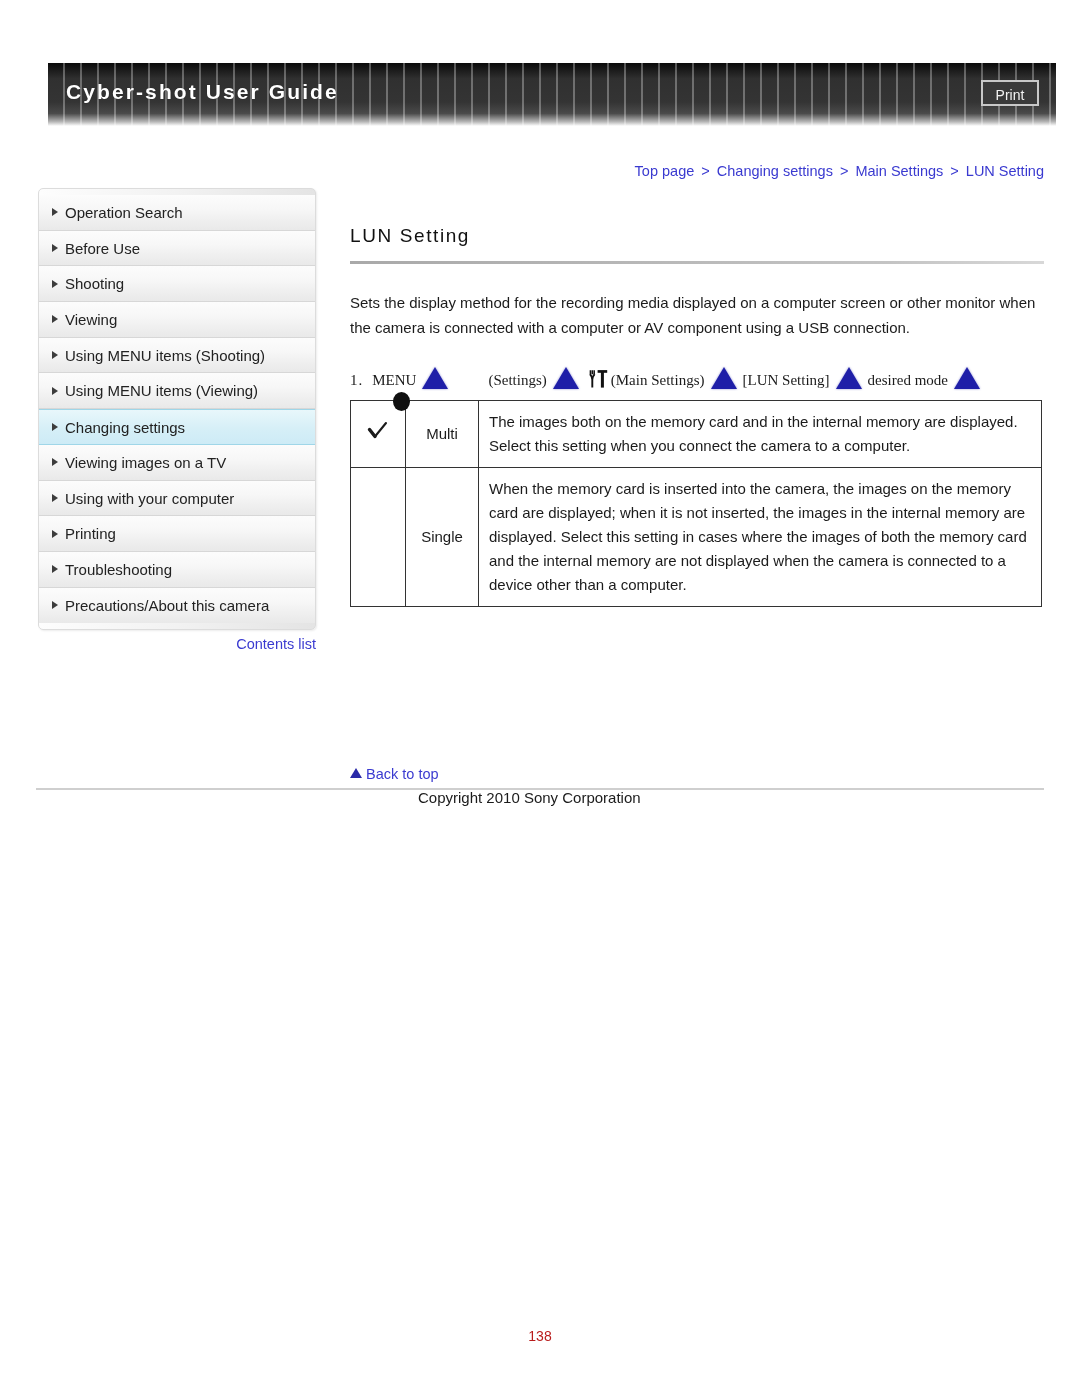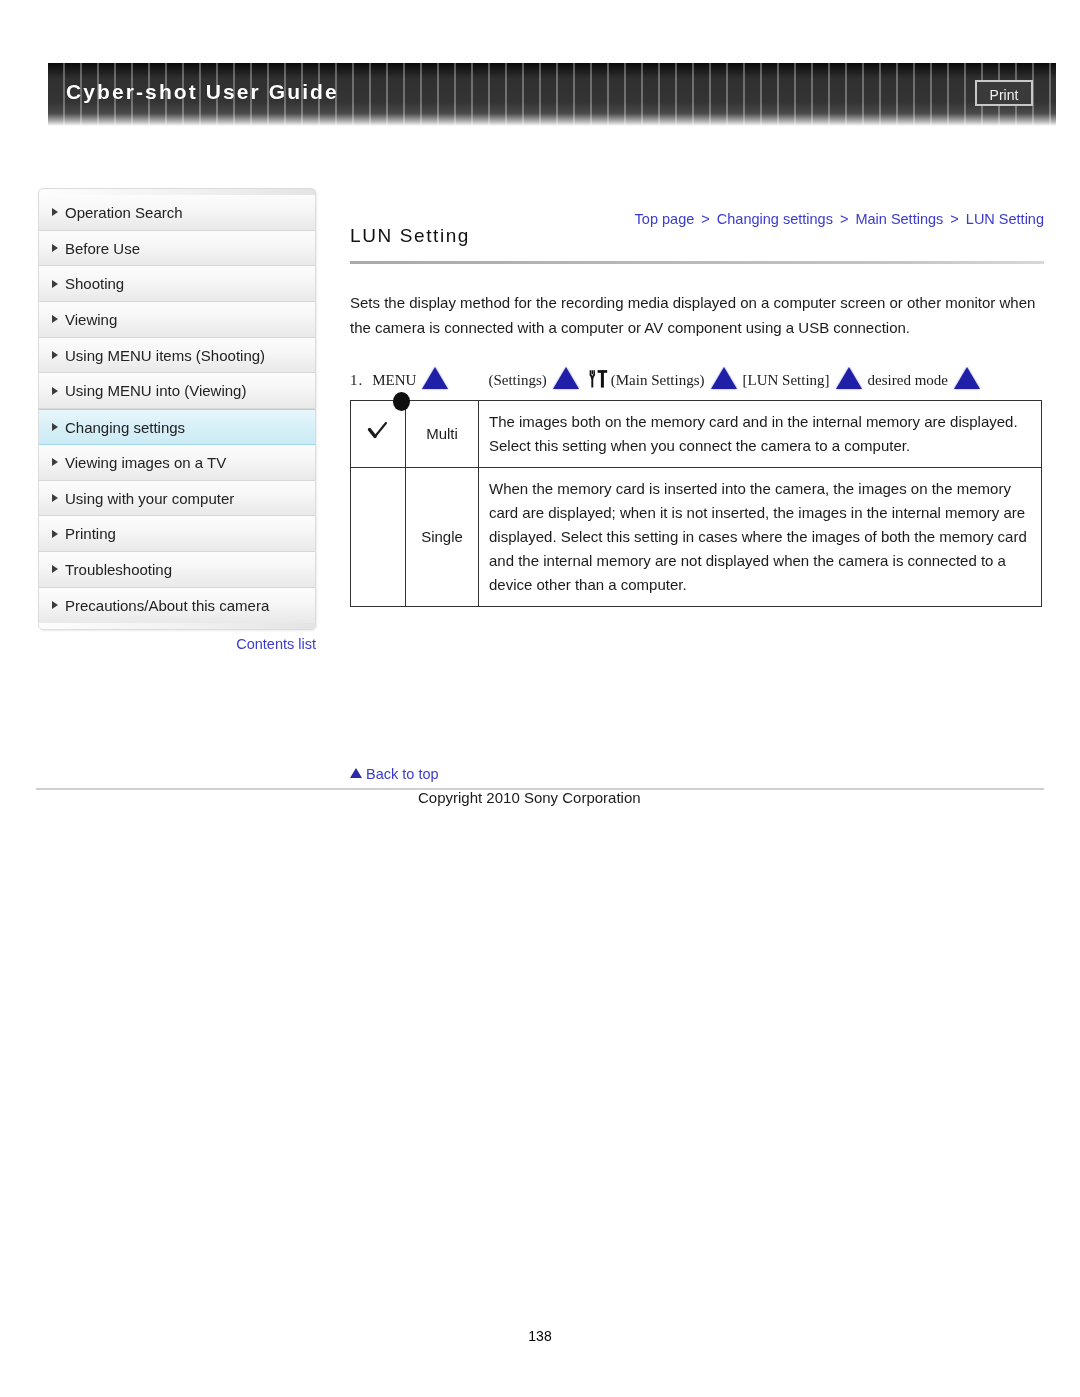--- a/index.html
+++ b/index.html
@@ -46,21 +46,21 @@
     top: 17px;
     color: #ffffff;
     font-size: 21px;
     letter-spacing: 2.1px;
     font-weight: bold;
     white-space: nowrap;
     text-shadow: 0 0 1px rgba(0,0,0,0.6);
   }
   .print-button {
     position: absolute;
-    right: 23px;
+    right: 17px;
     top: 17px;
     width: 58px;
     height: 26px;
     border: 2px solid #c8c8c8;
     background: #3a3a3a;
     color: #f2f2f2;
     font-size: 14px;
     line-height: 26px;
     text-align: center;
     box-sizing: border-box;
@@ -70,21 +70,20 @@
   
   .breadcrumb {
     position: absolute;
     left: 350px;
     top: 163px;
     width: 694px;
     text-align: right;
     font-size: 14.5px;
     color: #3a3ad0;
     white-space: nowrap;
-    margin-top: 48px;
   }
   .breadcrumb .crumb { color: #3a3ad0; text-decoration: none; cursor: pointer; }
   .breadcrumb .sep { color: #3a3ad0; padding: 0 3px; }
 
   
   .sidebar {
     position: absolute;
     left: 38px;
     top: 188px;
     width: 278px;
@@ -312,21 +311,21 @@
     color: #1b1b1b;
     white-space: nowrap;
   }
   .page-number {
     position: absolute;
     left: 0;
     top: 1328px;
     width: 1080px;
     text-align: center;
     font-size: 14px;
-    color: #000000;
+    color: #b91c1c;
   }
 </style>
 </head>
 <body>
 
 <div class="header-bar">
   <div class="header-title">Cyber-shot User Guide</div>
   <div class="print-button">Print</div>
 </div>
 
@@ -356,21 +355,21 @@
   <div class="side-item">
     <span class="bullet"></span>
     <span>Viewing</span>
   </div>
   <div class="side-item">
     <span class="bullet"></span>
     <span>Using MENU items (Shooting)</span>
   </div>
   <div class="side-item">
     <span class="bullet"></span>
-    <span>Using MENU into (Viewing)</span>
+    <span>Using MENU items (Viewing)</span>
   </div>
   <div class="side-item active">
     <span class="bullet"></span>
     <span>Changing settings</span>
   </div>
   <div class="side-item">
     <span class="bullet"></span>
     <span>Viewing images on a TV</span>
   </div>
   <div class="side-item">

